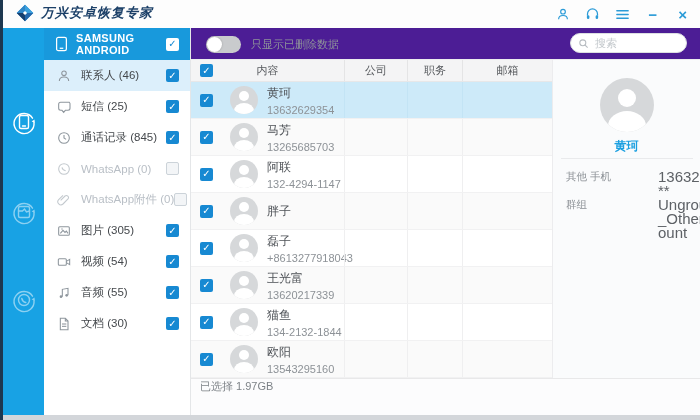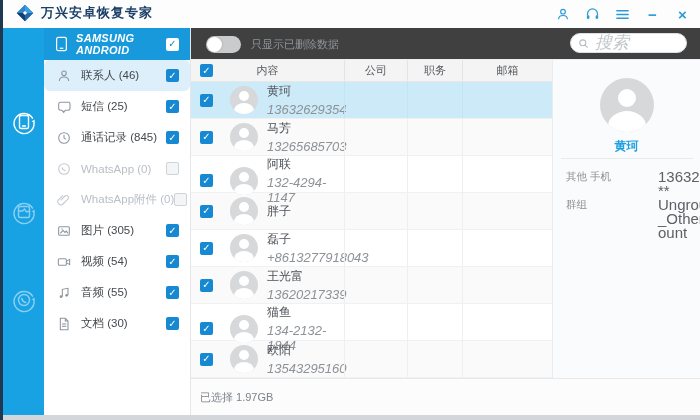--- a/index.html
+++ b/index.html
@@ -2,57 +2,57 @@
 <html><head>
 <meta charset="utf-8">
 <style>
   html,body{margin:0;padding:0;background:#e9ebee;}
   body{width:700px;height:420px;font-family:"Liberation Sans","DejaVu Sans",sans-serif;overflow:hidden;}
   .window{position:relative;width:700px;height:420px;background:#fff;overflow:hidden;}
   .left-border{position:absolute;left:0;top:0;width:3px;height:420px;background:#1d3850;z-index:60;}
   .bottom-strip{position:absolute;left:0;top:415px;width:700px;height:5px;background:#d3d6da;z-index:55;}
 
   
-  .titlebar{position:absolute;left:3px;top:0;width:697px;height:28px;background:#fdfdfd;border-bottom:1px solid #ededed;}
+  .titlebar{position:absolute;left:3px;top:0;width:697px;height:28px;background:#fdfdfd;border-bottom:1px solid #ededed;font-style:italic;}
   .logo{position:absolute;left:13px;top:4px;display:flex;align-items:center;gap:7px;}
   .app-title{font-size:13px;font-weight:bold;color:#1c4068;letter-spacing:1px;}
   .tb-icons{position:absolute;right:10px;top:0;height:28px;display:flex;align-items:center;gap:15px;}
   .tb-ic{width:15px;height:15px;display:flex;align-items:center;justify-content:center;color:#2b9bd7;cursor:pointer;}
   .tb-glyph{font-size:15px;line-height:15px;color:#2b9bd7;font-weight:bold;}
 
   
   .navrail{position:absolute;left:3px;top:28px;width:41px;height:387px;background:#18a2e4;z-index:5;}
   .rail-ic{position:absolute;left:50%;transform:translateX(-50%);}
   .rail-ic.dim{opacity:.5;}
 
   
-  .devheader{position:absolute;left:44px;top:28px;width:146px;height:32px;background:#1899dc;display:flex;align-items:center;color:#fff;z-index:4;font-style:italic;}
+  .devheader{position:absolute;left:44px;top:28px;width:146px;height:32px;background:#1899dc;display:flex;align-items:center;color:#fff;z-index:4;}
   .devheader .dv-ic{margin-left:11px;}
   .dev-name{font-size:11px;font-weight:bold;margin-left:8px;letter-spacing:.3px;flex:1;}
   .cb{width:13px;height:13px;border-radius:2px;box-sizing:border-box;display:flex;align-items:center;justify-content:center;font-size:10px;line-height:10px;cursor:pointer;flex:none;}
   .cb.on{background:#1789d2;color:#fff;}
   .cb.on-inverse{background:#fff;color:#1789d2;}
   .cb.off{background:#f3f5f7;border:1px solid #ccd3d9;color:transparent;}
   .devheader .cb{margin-right:11px;}
 
   .catpanel{position:absolute;left:44px;top:60px;width:146px;height:355px;background:#fff;z-index:3;}
   .cat-item{height:31px;display:flex;align-items:center;cursor:pointer;}
-  .cat-item.active{background:#dceffb;border-radius:6px;}
+  .cat-item.active{background:#dceffb;}
   .cat-item .ci-ic{margin-left:12px;width:16px;height:16px;flex:none;}
   .cat-label{font-size:11.5px;color:#44484c;margin-left:9px;flex:1;white-space:nowrap;}
   .cat-item.disabled .cat-label{color:#b9bfc6;}
   .cat-item .cb{margin-right:11px;}
 
   
-  .toolbar{position:absolute;left:190px;top:28px;width:510px;height:32px;background:#404040;border-left:1px solid #e4e6e8;border-bottom:1px solid #ebedee;box-sizing:border-box;z-index:4;}
+  .toolbar{position:absolute;left:190px;top:28px;width:510px;height:32px;background:#4c1d95;border-left:1px solid #e4e6e8;border-bottom:1px solid #ebedee;box-sizing:border-box;z-index:4;}
   .toggle{position:absolute;left:15px;top:8px;width:35px;height:17px;border-radius:9px;background:#c9cbcd;cursor:pointer;}
   .toggle .knob{position:absolute;left:1px;top:1px;width:15px;height:15px;border-radius:50%;background:#fff;box-shadow:0 0 2px rgba(0,0,0,.25);}
   .toggle-label{position:absolute;left:60px;top:9px;font-size:11px;color:#8f9499;}
   .searchbox{position:absolute;right:13px;top:5px;width:117px;height:20px;border:1px solid #dcdfe2;border-radius:11px;background:#fff;display:flex;align-items:center;box-sizing:border-box;}
-  .searchbox input{border:none;outline:none;background:transparent;font-size:17px;font-style:italic;color:#7b8085;width:80px;margin-left:4px;font-family:inherit;}
+  .searchbox input{border:none;outline:none;background:transparent;font-size:11px;color:#7b8085;width:80px;margin-left:4px;font-family:inherit;}
   .searchbox input::placeholder{color:#c2c7cb;}
   .searchbox .mag{margin-left:7px;flex:none;display:flex;}
 
   
   .thead{position:absolute;left:190px;top:60px;width:362px;height:22px;background:#f4f4f5;border-bottom:1px solid #e7e7e8;display:grid;grid-template-columns:153px 63px 55px 1fr;box-sizing:border-box;z-index:3;border-left:1px solid #e4e6e8;}
   .th{position:relative;display:flex;align-items:center;justify-content:center;font-size:11px;color:#55585c;border-left:1px solid #e4e4e5;}
   .th:first-child{border-left:none;}
   .th .cb{position:absolute;left:9px;}
   .rows{position:absolute;left:190px;top:82px;width:362px;height:296px;background:#fff;border-left:1px solid #e4e6e8;box-sizing:border-box;z-index:3;}
   .row{height:37px;display:grid;grid-template-columns:153px 63px 55px 1fr;border-bottom:1px solid #f1f1f2;box-sizing:border-box;cursor:pointer;}
@@ -60,35 +60,35 @@
   .row.sel{background:#cdeaf9;}
   .cell{border-left:1px solid #efeff0;}
   .row.sel .cell{border-left-color:#c3e4f5;}
   .c-content{display:flex;align-items:center;border-left:none;}
   .c-content .cb{margin-left:9px;}
   .avatar{width:28px;height:28px;border-radius:50%;background:#d6d8da;margin-left:17px;flex:none;position:relative;overflow:hidden;}
   .avatar::before{content:"";position:absolute;left:9px;top:5px;width:10px;height:10px;border-radius:50%;background:#fff;}
   .avatar::after{content:"";position:absolute;left:4px;top:17px;width:20px;height:16px;border-radius:50%;background:#fff;}
   .rowtext{margin-left:9px;display:flex;flex-direction:column;justify-content:center;gap:2px;}
   .r-name{font-size:12px;color:#4d5156;}
-  .r-phone{font-size:13px;color:#8d9297;font-style:italic;}
+  .r-phone{font-size:11px;color:#8d9297;}
 
   
   .detail{position:absolute;left:552px;top:60px;width:148px;height:318px;background:#fafbfc;border-left:1px solid #ececee;box-sizing:border-box;z-index:3;}
   .d-avatar{position:absolute;left:50%;top:18px;transform:translateX(-50%);width:54px;height:54px;border-radius:50%;background:#d6d8da;overflow:hidden;}
   .d-avatar::before{content:"";position:absolute;left:18px;top:11px;width:18px;height:18px;border-radius:50%;background:#fff;}
   .d-avatar::after{content:"";position:absolute;left:8px;top:33px;width:38px;height:30px;border-radius:50%;background:#fff;}
   .d-name{position:absolute;left:0;top:78px;width:100%;text-align:center;font-size:12px;font-weight:bold;color:#1a9fe0;}
   .d-div{position:absolute;left:8px;top:98px;width:132px;height:1px;background:#e9eaec;}
   .d-field{position:absolute;left:13px;display:flex;gap:40px;}
   .d-label{width:52px;font-size:10.5px;color:#8b9095;flex:none;}
   .d-value{width:78px;font-size:15px;color:#5d6166;word-break:break-all;line-height:14px;}
 
   
-  .statusbar{position:absolute;left:190px;top:378px;width:510px;height:37px;background:#fcfcfd;border-top:1px solid #e8e8e9;border-left:1px solid #e4e6e8;box-sizing:border-box;display:flex;align-items:center;z-index:4;}
+  .statusbar{position:absolute;left:190px;top:378px;width:510px;height:37px;background:#fcfcfd;border-top:1px solid #e8e8e9;border-left:1px solid #e4e6e8;box-sizing:border-box;display:flex;z-index:4;}
   .status-text{font-size:11px;color:#7d8287;margin-left:9px;}
 
   
   .watermark{position:absolute;right:8px;bottom:6px;z-index:70;width:200px;height:40px;pointer-events:none;}
   .wm-swoosh{position:absolute;right:-4px;top:14px;width:104px;height:25px;background:#1e5fa9;border-radius:14px;transform:skewX(-10deg);opacity:.92;}
   .wm-box{position:absolute;left:34px;top:18px;width:26px;height:13px;border:2px solid #2a6cb4;border-radius:3px;background:#eaf2fb;}
   .wm-text{position:absolute;left:0;top:0;font-size:33px;font-weight:bold;color:#4181c3;letter-spacing:1px;text-shadow:1px 1px 0 #a8c8e8;white-space:nowrap;}
 </style>
 </head>
 <body>

